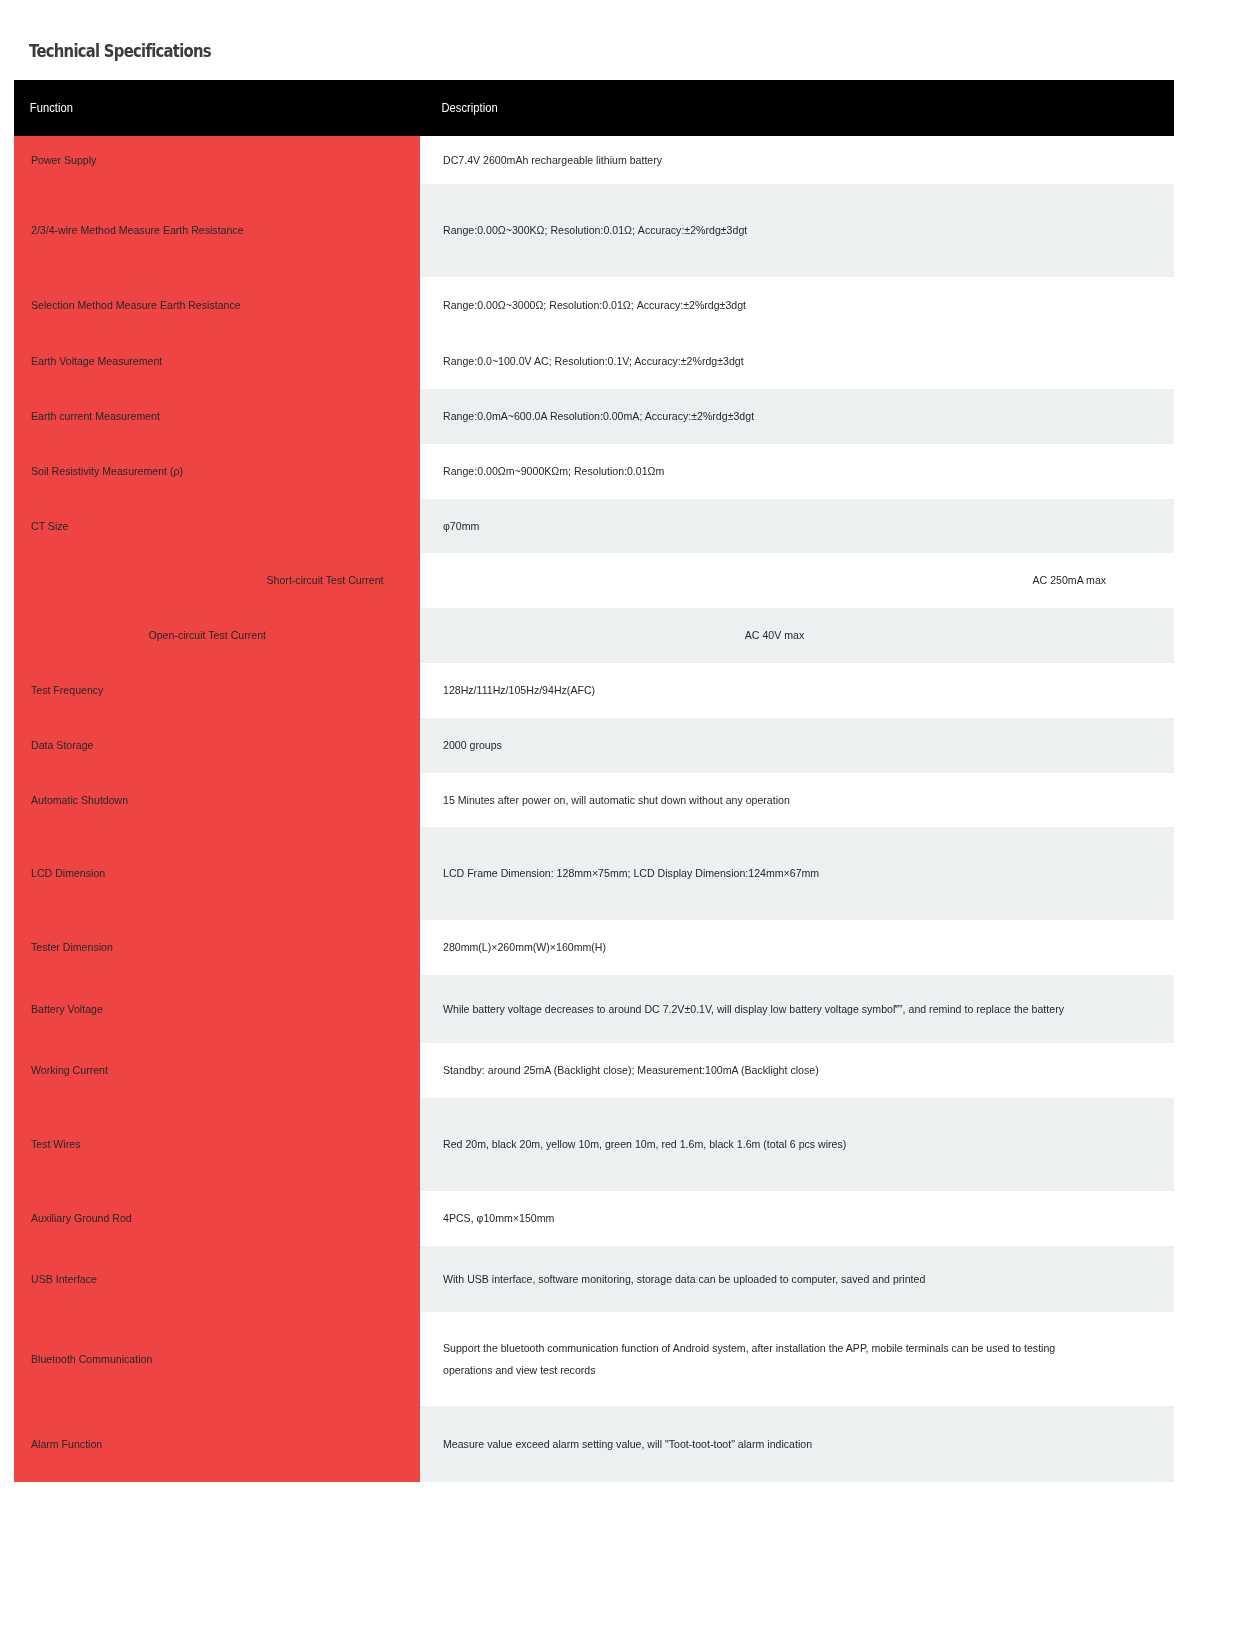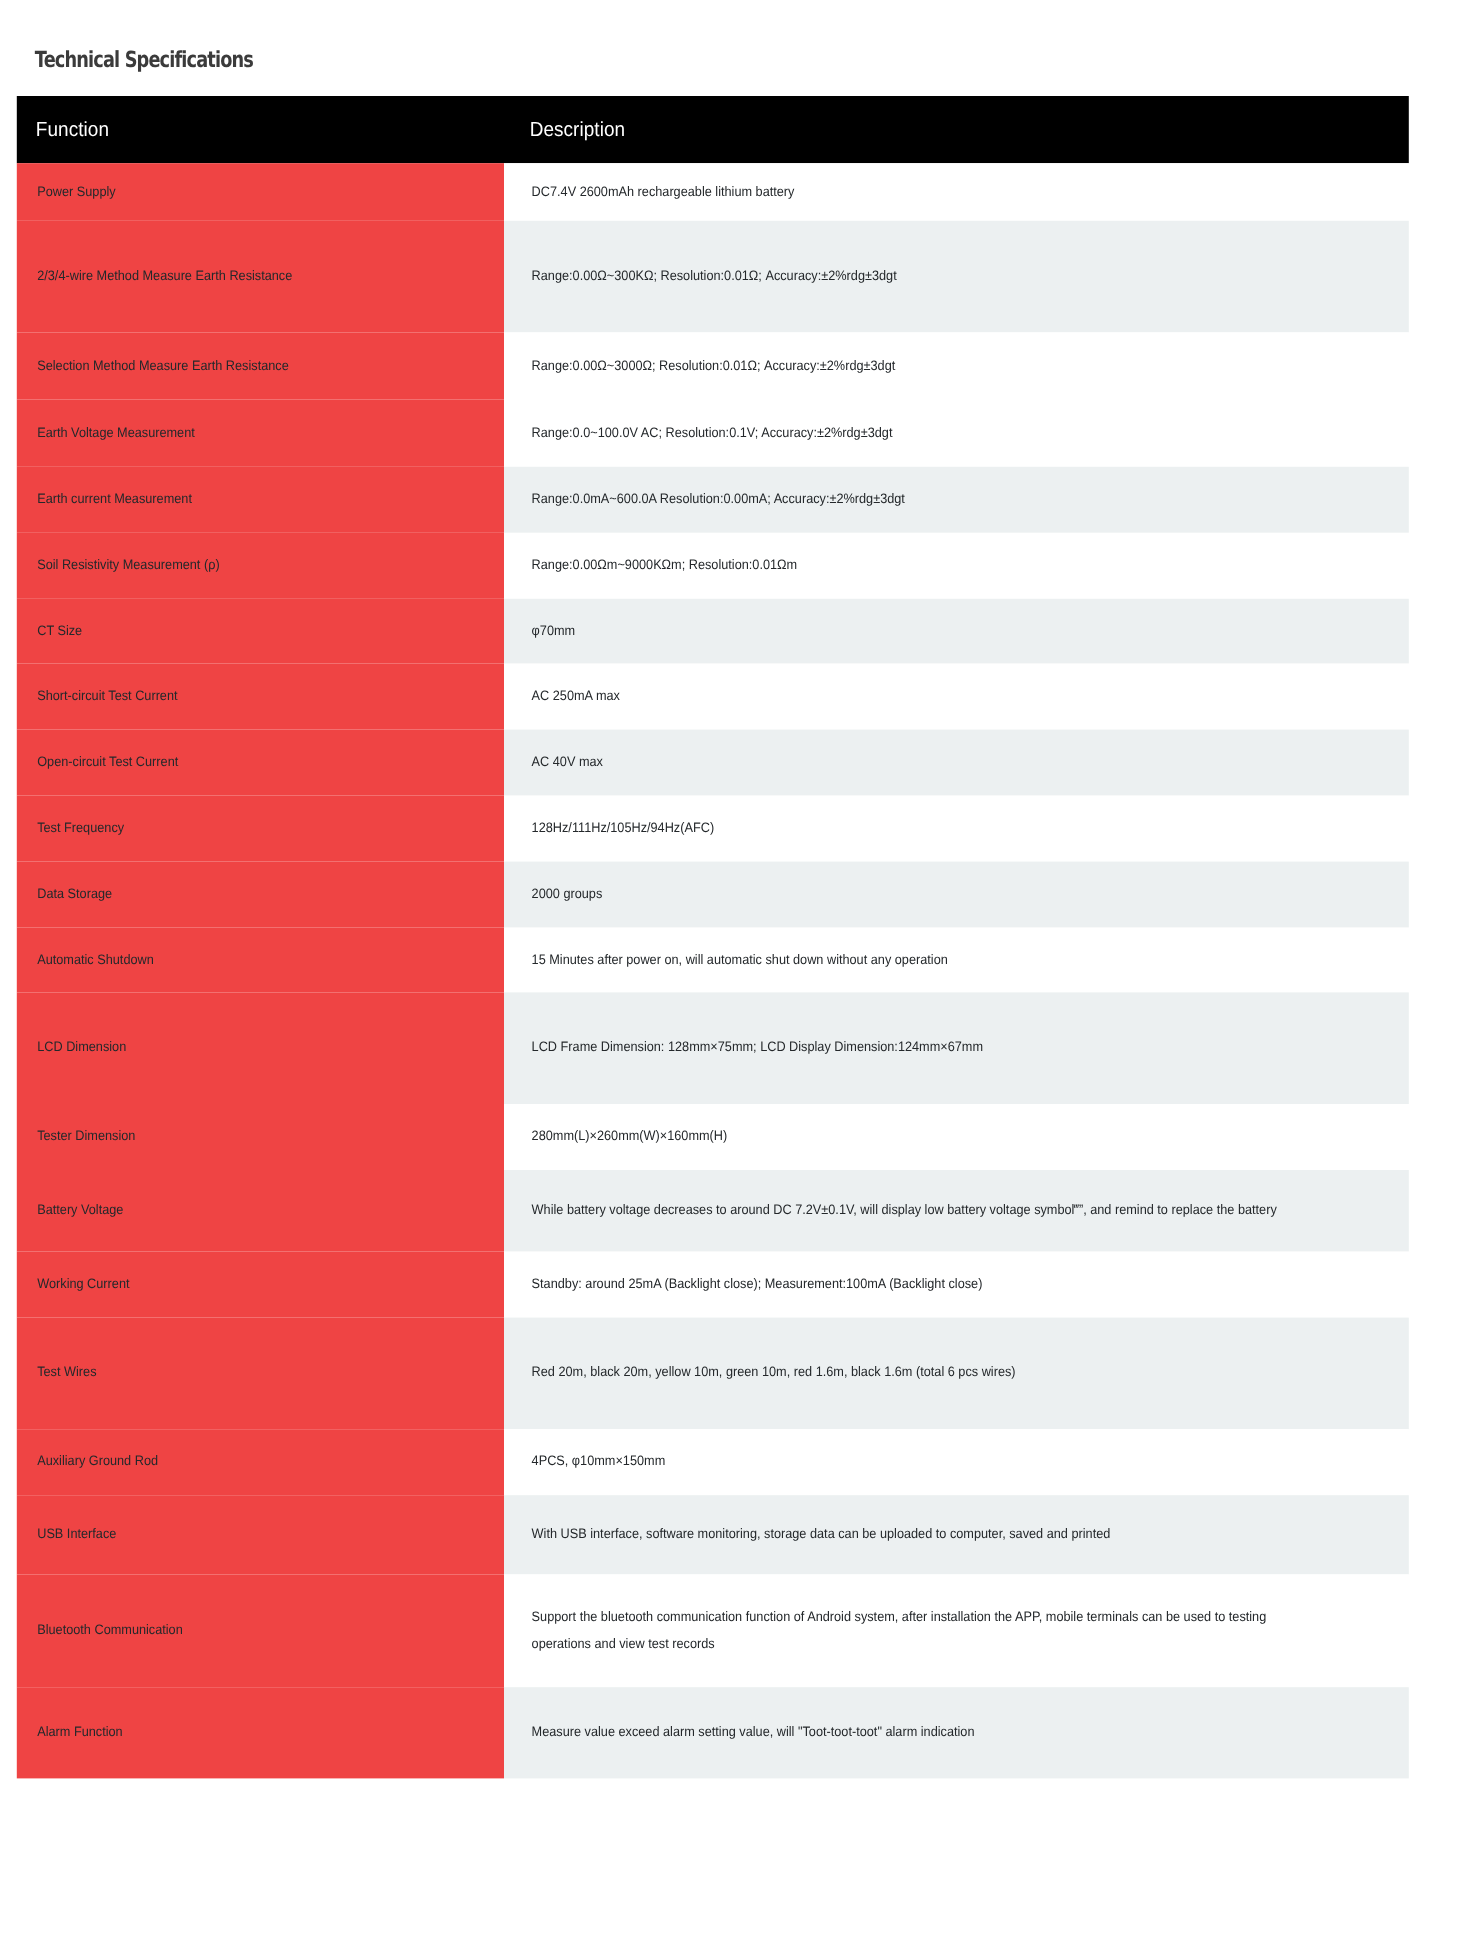--- a/index.html
+++ b/index.html
@@ -47,21 +47,21 @@
     table-layout: fixed;
   }
 
   .spec-table col.c-func { width: 406px; }
   .spec-table col.c-desc { width: 754px; }
 
   thead th {
     background: #000000;
     color: #ffffff;
     text-align: left;
-    font-size: 17px;
+    font-size: 12px;
     font-weight: normal;
     padding: 0;
     height: 56px;
     vertical-align: middle;
     letter-spacing: 0.05px;
   }
   thead th .hcell {
     padding-left: 17px;
     transform: scaleX(0.93);
     transform-origin: left center;
@@ -173,29 +173,29 @@
           </td>
         </tr>
         <tr class="shaded" style="height: 54px;">
           <td class="func">
             <span class="txt">CT Size</span>
           </td>
           <td class="desc">
             <span class="txt">φ70mm</span>
           </td>
         </tr>
-        <tr style="height: 55px;">
+        <tr style="height: 55px; text-align: right;">
           <td class="func">
             <span class="txt">Short-circuit Test Current</span>
           </td>
           <td class="desc">
             <span class="txt">AC 250mA max</span>
           </td>
         </tr>
-        <tr class="shaded" style="height: 55px;">
+        <tr class="shaded" style="height: 55px; text-align: center;">
           <td class="func">
             <span class="txt">Open-circuit Test Current</span>
           </td>
           <td class="desc">
             <span class="txt">AC 40V max</span>
           </td>
         </tr>
         <tr style="height: 55px;">
           <td class="func">
             <span class="txt">Test Frequency</span>

